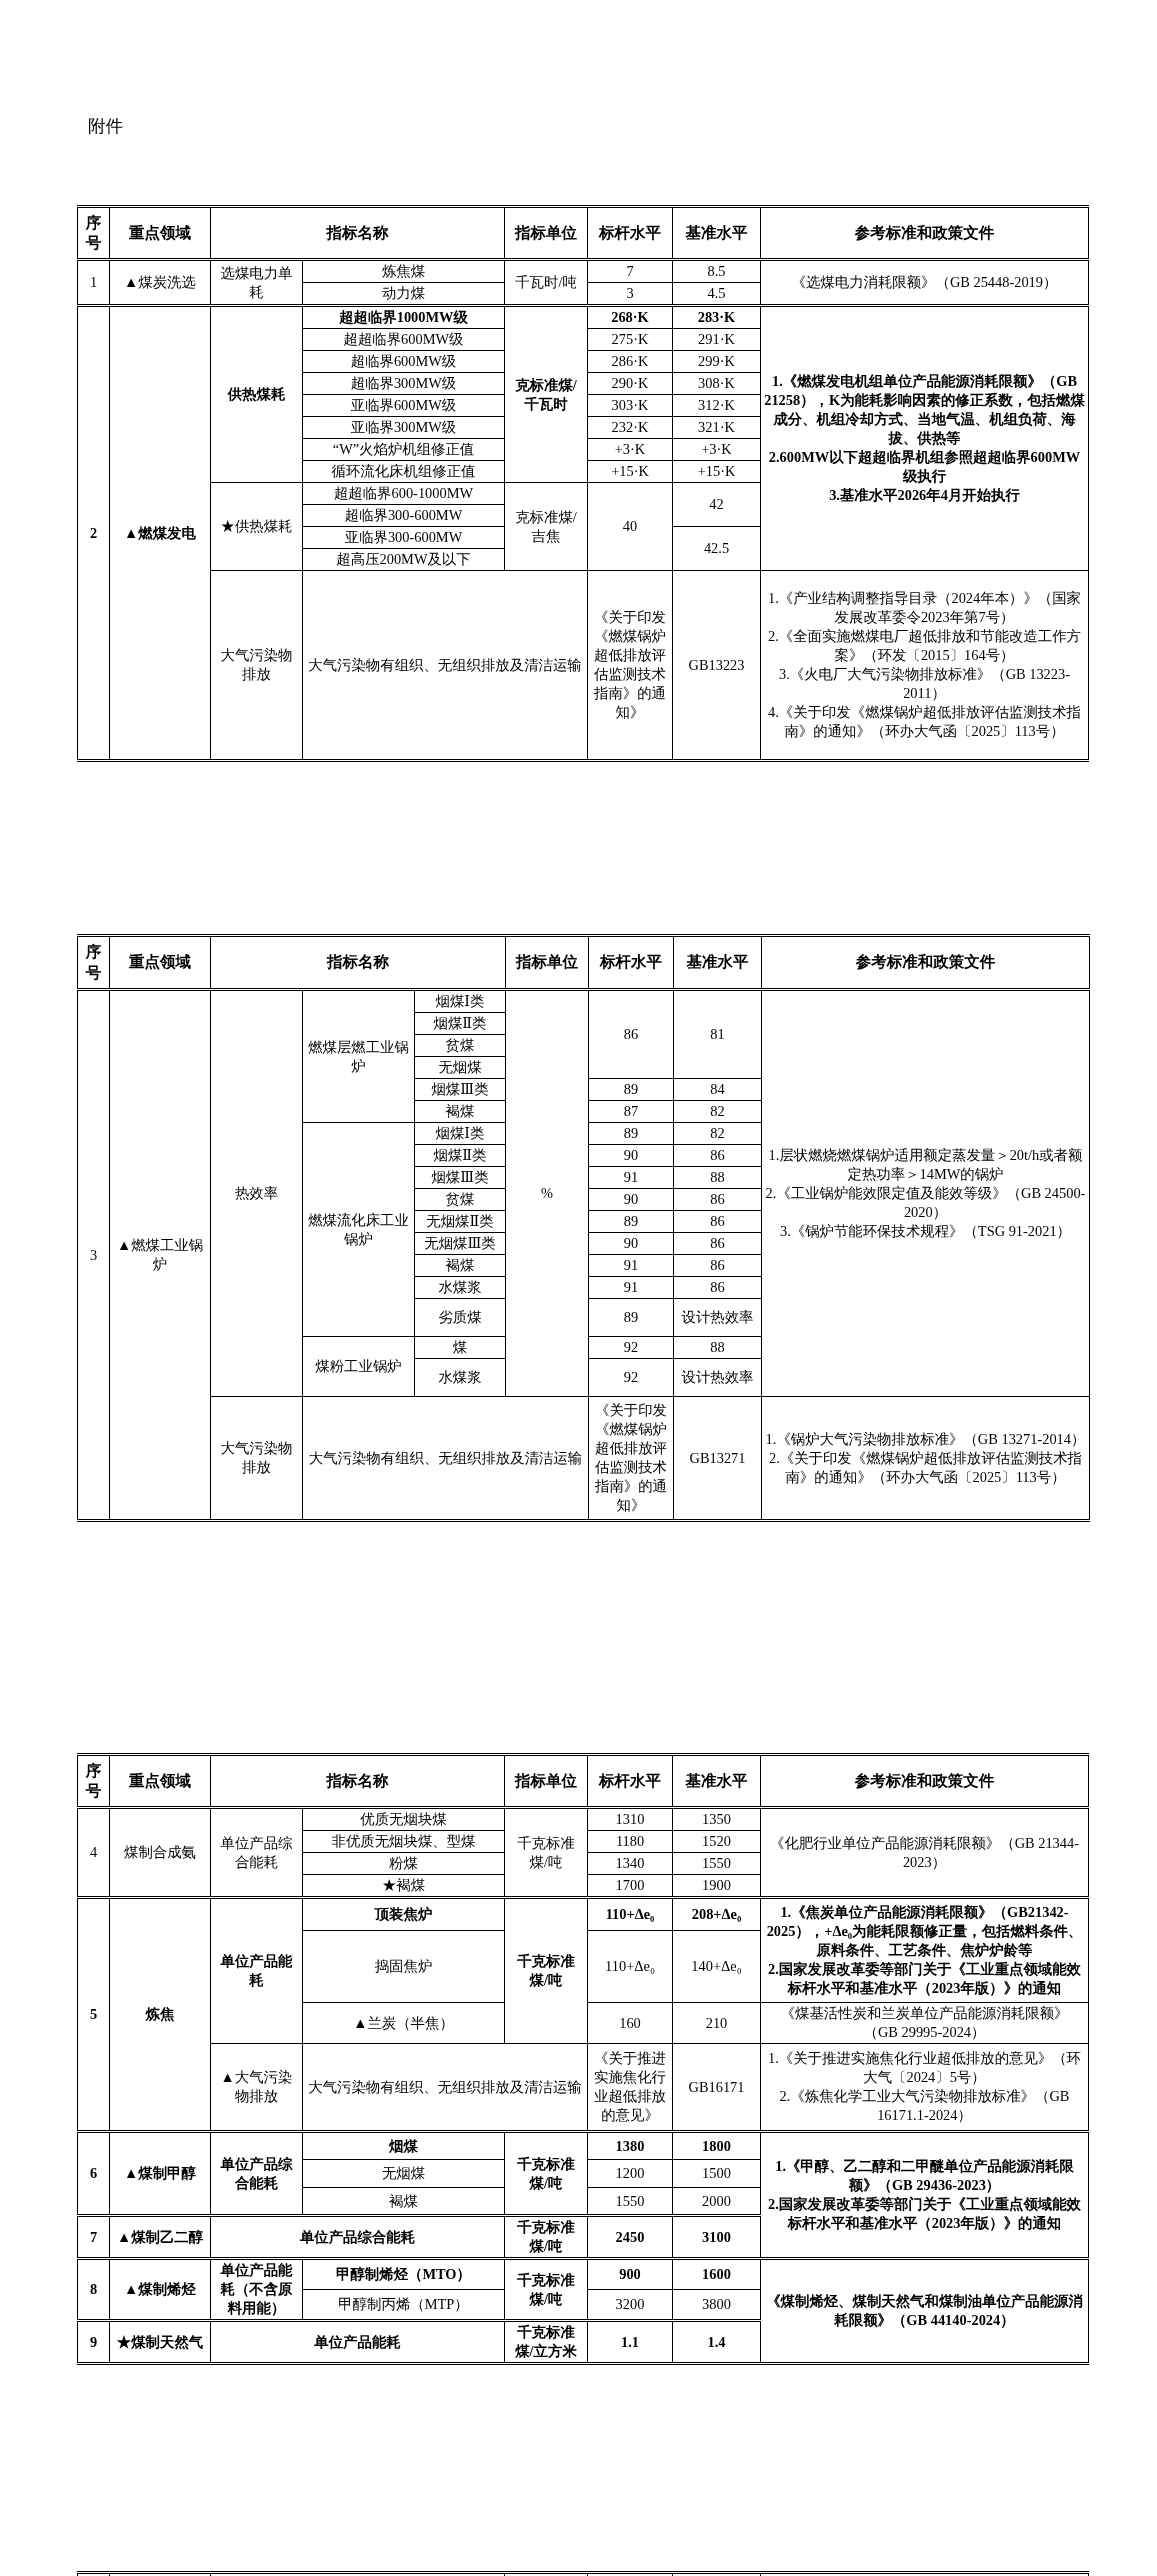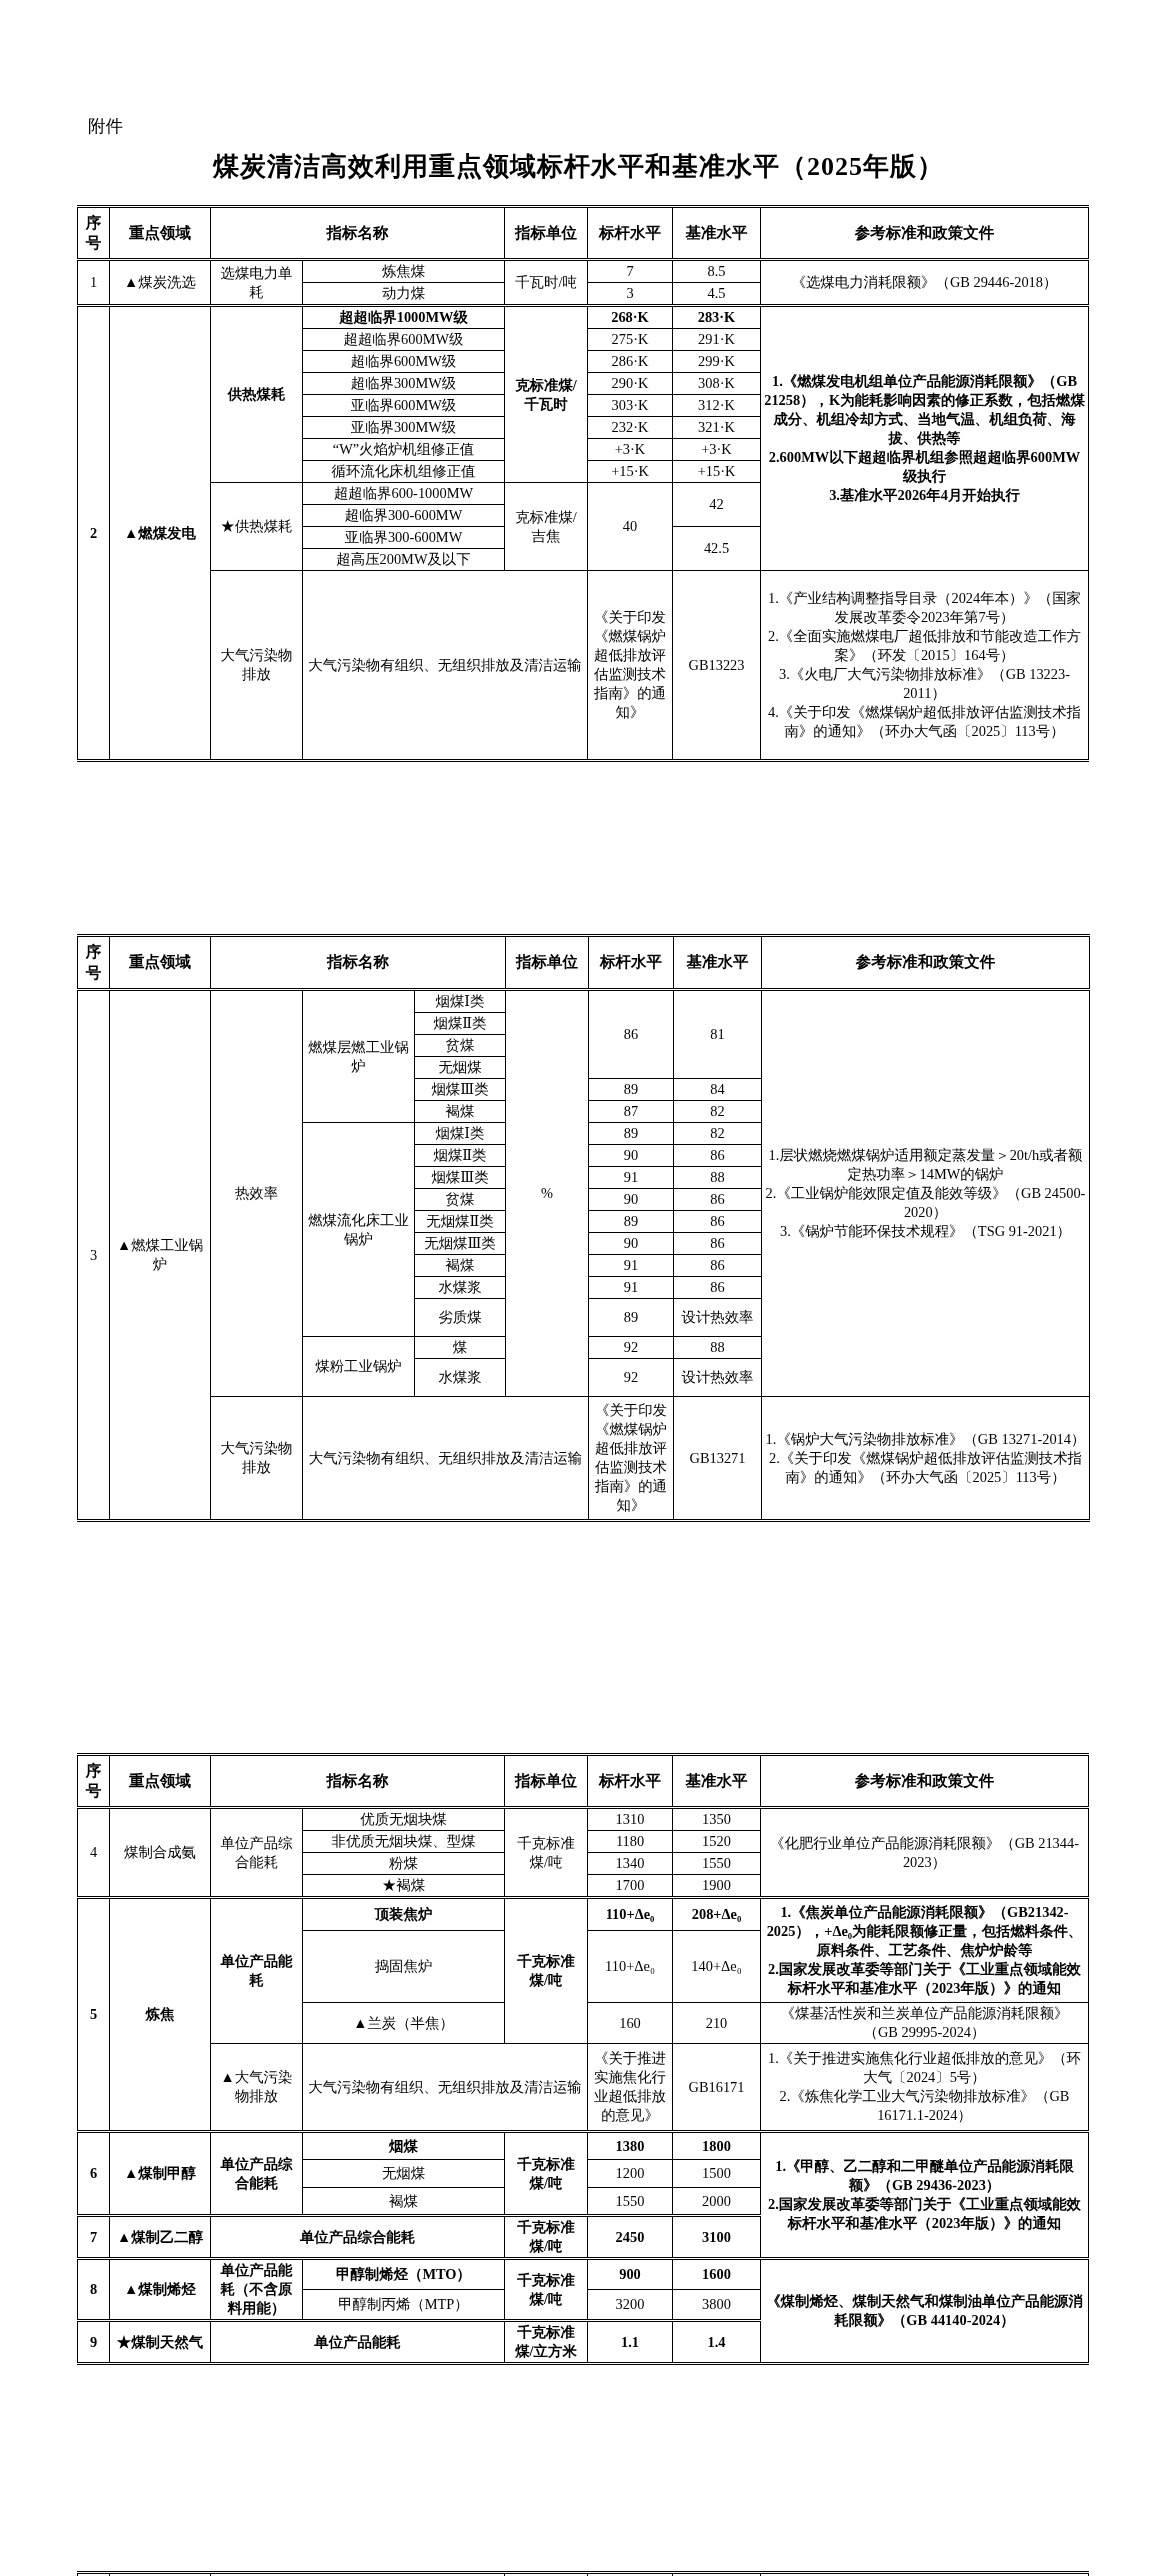--- a/index.html
+++ b/index.html
@@ -17,21 +17,20 @@
   td.left{text-align:left;padding-left:5.2px;padding-right:5.2px;}
   td.pre{white-space:pre-line;}
 </style>
 </head>
 <body>
 
 <div class="canvas">
 
   <div class="attachment">附件</div>
 
-  <div class="doc-title">煤炭清洁高效利用重点领域标杆水平和基准水平（2025年版）</div>
 
   <table class="bm" style="top:205px;">
     <colgroup>
       <col style="width:32px">
         <col style="width:101px">
         <col style="width:92px">
         <col style="width:202px">
       <col style="width:83px">
         <col style="width:85px">
         <col style="width:88px">
@@ -48,21 +47,21 @@
           <td>参考标准和政策文件</td>
         </tr>
         <tr style="height: 22px;">
           <td rowspan="2">1</td>
           <td rowspan="2">▲煤炭洗选</td>
           <td rowspan="2">选煤电力单耗</td>
           <td>炼焦煤</td>
           <td rowspan="2">千瓦时/吨</td>
           <td>7</td>
           <td>8.5</td>
-          <td rowspan="2" class="left">《选煤电力消耗限额》（GB 29446-2018）</td>
+          <td rowspan="2" class="left">《选煤电力消耗限额》（GB 25448-2019）</td>
         </tr>
         <tr style="height: 22px;">
           <td>动力煤</td>
           <td>3</td>
           <td>4.5</td>
         </tr>
         <tr class="grp" style="height: 21px;">
           <td rowspan="13">2</td>
           <td rowspan="13">▲燃煤发电</td>
           <td rowspan="8">供热煤耗</td>

